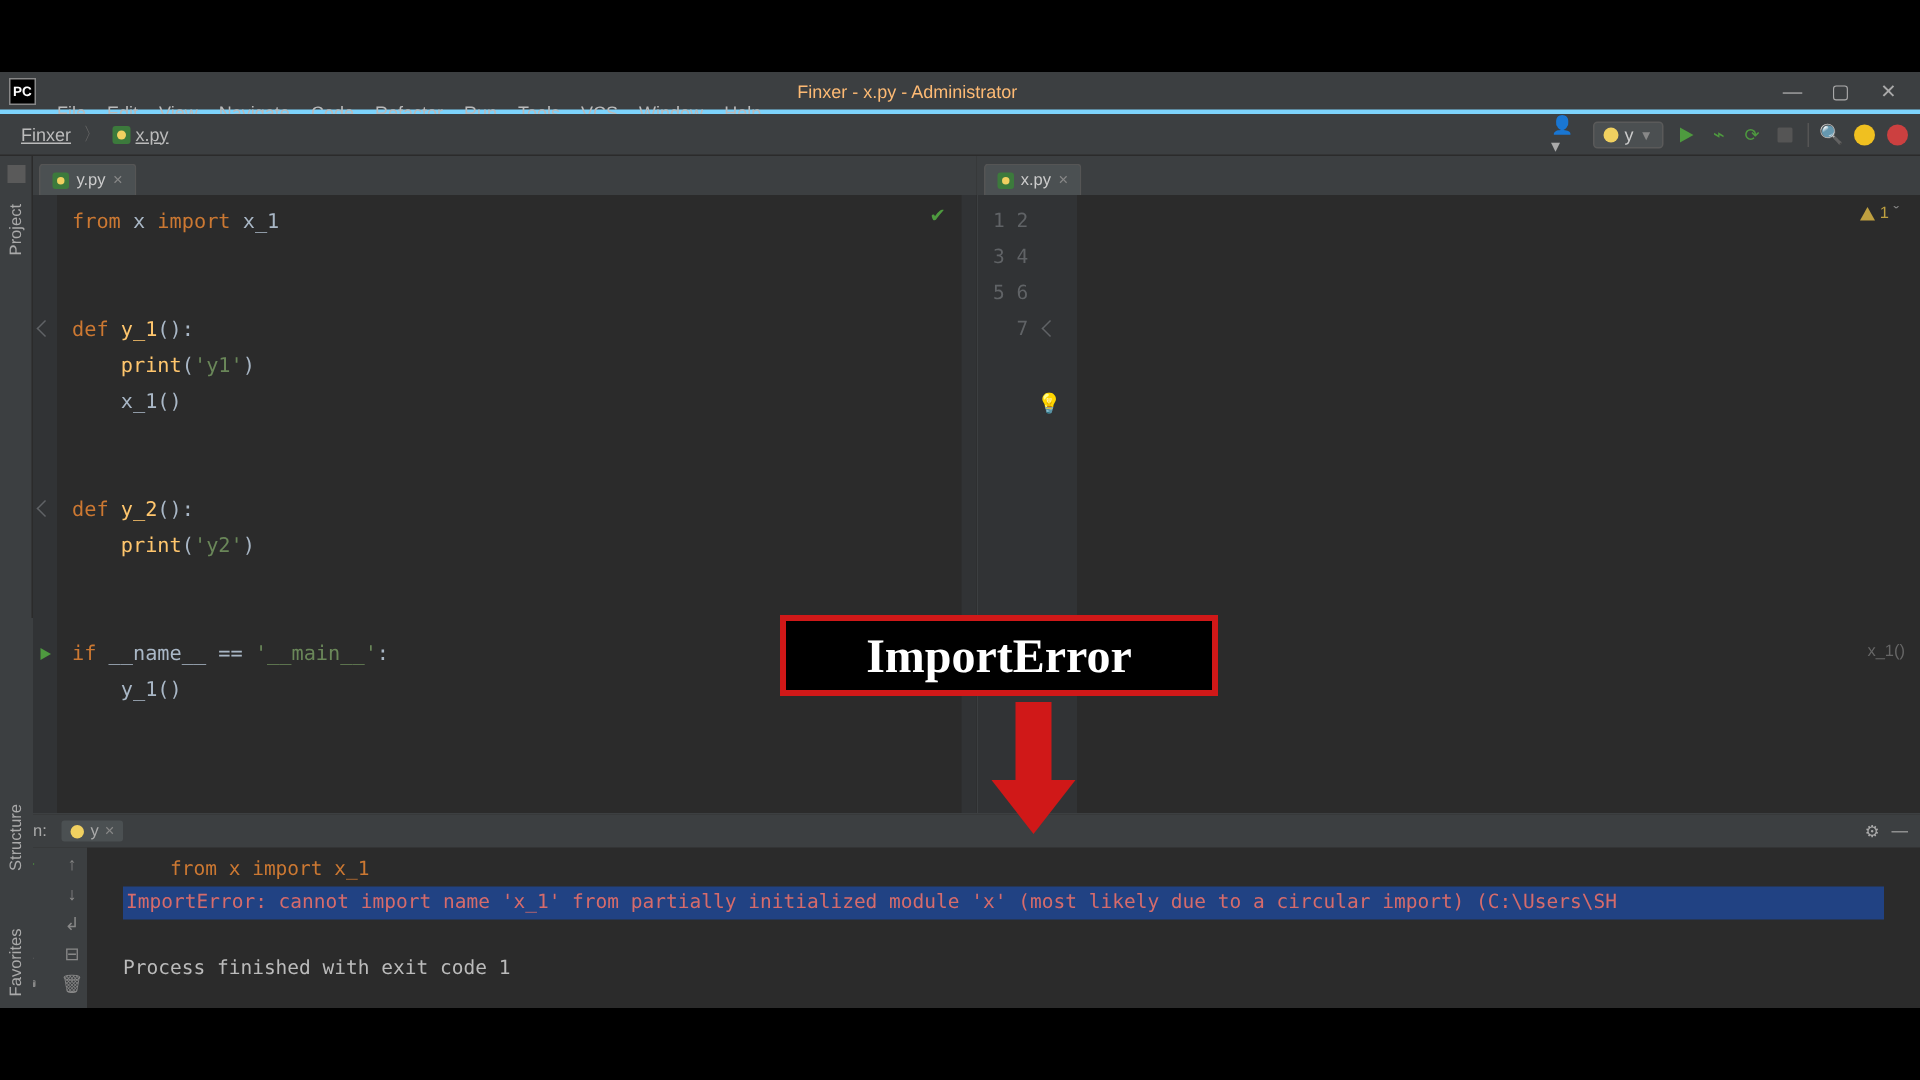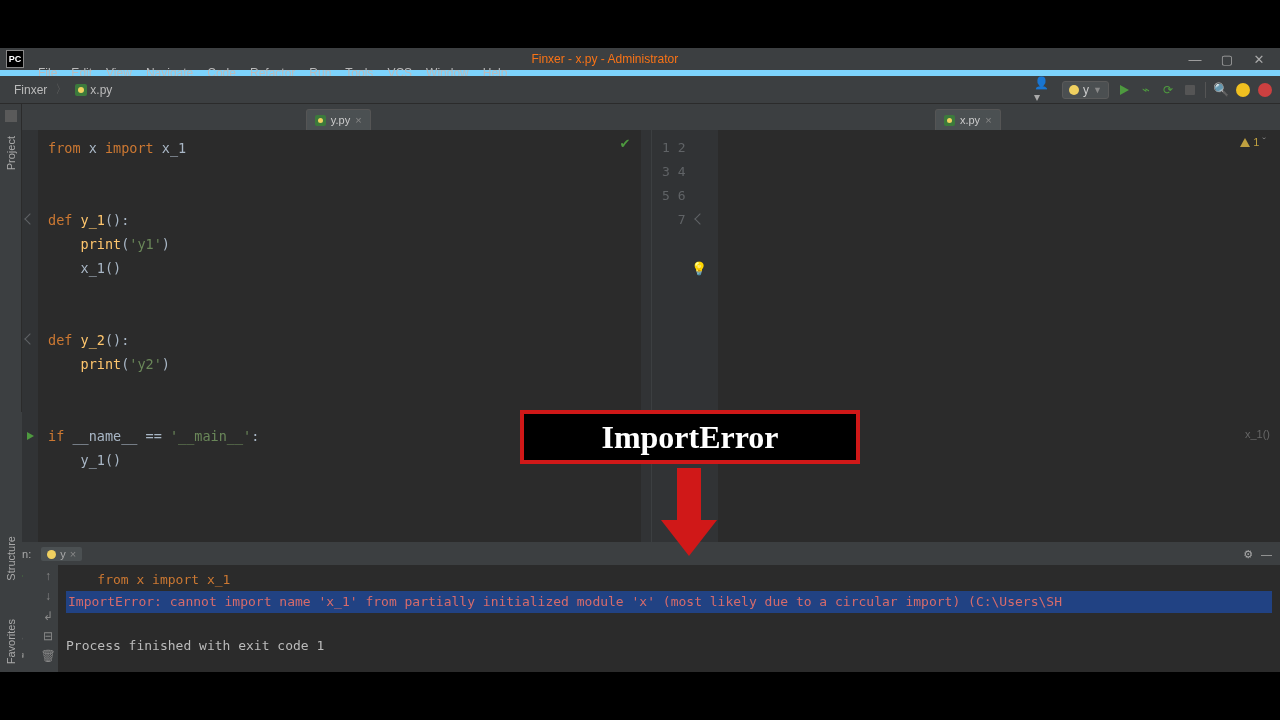--- a/index.html
+++ b/index.html
@@ -16,50 +16,50 @@
 .ide-window {
   position: absolute;
   left: 0; right: 0; top: 48px; bottom: 48px;
   background: #3c3f41;
   display: flex;
   flex-direction: column;
 }
 .titlebar {
   height: 28px;
   background: #3c3f41;
-  border-bottom: 6px solid #7dd3fc;
+  border-bottom: 3px solid #7dd3fc;
   display: flex;
   align-items: center;
   padding: 0 6px;
   color: #bbb;
 }
 .titlebar .pc-icon {
   width: 18px; height: 18px;
   background: #000; border: 1px solid #888;
   display: flex; align-items: center; justify-content: center;
   font-size: 9px; font-weight: bold; color: #fff;
   margin-right: 8px;
 }
 .menubar { display: flex; gap: 2px; }
 .menubar span { padding: 2px 6px; cursor: default; margin-top: 28px; }
 .menubar span u { text-decoration: underline; }
-.title-text { margin-left: 18px; color: #f97316; }
+.title-text { margin-left: 18px; color: #fdba74; }
 .win-controls { margin-left: auto; display: flex; gap: 18px; padding-right: 8px; }
 .win-controls span { width: 14px; text-align: center; color: #aaa; font-size: 13px; }
 
 .navbar {
   height: 28px;
   background: #3c3f41;
   border-bottom: 1px solid #2b2b2b;
   display: flex;
   align-items: center;
   padding: 0 8px;
   color: #bbb;
 }
-.navbar .crumb { padding: 2px 6px; }
+.navbar .crumb { padding: 2px 6px; text-decoration: underline; }
 .navbar .chev { color: #666; margin: 0 2px; }
 .navbar .file-icon { display:inline-block; width:12px; height:12px; background:#3c7a3c; border-radius:2px; margin-right:3px; vertical-align:-2px; position:relative; }
 .navbar .file-icon::after { content:""; position:absolute; width:6px;height:6px;background:#f0d060;border-radius:50%;left:3px;top:3px; }
 .navbar .right { margin-left: auto; display: flex; align-items: center; gap: 8px; }
 .person-icon { width:20px;height:20px;color:#aaa; display:flex;align-items:center;justify-content:center; }
 .run-config {
   background: #4b4f51; border: 1px solid #5a5a5a; border-radius: 3px;
   padding: 1px 6px; display: flex; align-items: center; gap: 4px;
   color: #ccc;
 }
@@ -77,21 +77,21 @@
 .main-area { flex: 1; display: flex; background: #2b2b2b; min-height: 0; }
 .side-rail {
   width: 22px; background: #3c3f41; border-right: 1px solid #2b2b2b;
   display: flex; flex-direction: column; align-items: center; padding-top: 6px; gap: 14px;
 }
 .side-rail .rot { writing-mode: vertical-rl; transform: rotate(180deg); color: #aaa; font-size: 11px; }
 .side-rail .ricon { width:12px;height:12px;background:#5a5a5a; }
 
 .editors { flex: 1; display: flex; min-width: 0; }
 .editor-pane { flex: 1; display: flex; flex-direction: column; min-width: 0; border-right: 1px solid #3c3f41; }
-.tabbar { height: 26px; background: #3c3f41; display: flex; align-items: flex-end; padding-left: 4px; justify-content: center; }
+.tabbar { height: 26px; background: #3c3f41; display: flex; align-items: flex-end; padding-left: 4px; }
 .tab {
   background: #4b5052; padding: 4px 8px; border-radius: 3px 3px 0 0;
   display: flex; align-items: center; gap: 5px; font-size: 11px; color: #ccc;
   border: 1px solid #555; border-bottom: none;
 }
 .tab .pyfi { width:11px;height:11px;background:#3c7a3c;border-radius:2px;position:relative; }
 .tab .pyfi::after { content:"";position:absolute;width:5px;height:5px;background:#f0d060;border-radius:50%;left:3px;top:3px; }
 .tab .close { color:#888; font-size:11px; }
 
 .code-wrap { flex:1; display:flex; background:#2b2b2b; position:relative; min-height:0; overflow:hidden; }
@@ -123,34 +123,34 @@
 .run-head { height:22px;background:#3c3f41;display:flex;align-items:center;padding:0 8px;color:#aaa;font-size:11px;gap:6px; }
 .run-head .rlbl { margin-right:4px; }
 .run-head .rtab { background:#4b5052;padding:1px 6px;border-radius:2px;display:flex;align-items:center;gap:4px; }
 .run-head .right { margin-left:auto;display:flex;gap:8px; }
 .run-body { flex:1; display:flex; }
 .run-gutter { width:38px;background:#3c3f41;display:flex;flex-direction:column;align-items:center;padding-top:4px;gap:6px; }
 .run-gutter .gi { width:14px;height:14px;color:#888;display:flex;align-items:center;justify-content:center;font-size:11px; }
 .gplay { width:0;height:0;border-left:8px solid #4e9a3f;border-top:5px solid transparent;border-bottom:5px solid transparent; }
 .console {
   flex:1; font-family:"Consolas","Menlo",monospace; font-size:13px; line-height:22px;
-  padding:4px 8px; color:#bbb; white-space:pre; overflow:hidden;
+  padding:4px 24px; color:#bbb; white-space:pre; overflow:hidden;
 }
 .console .tb { color:#cc7832; }
 .console .err { background:#214283; color:#d66b6b; display:inline-block; width:100%; padding:0 2px; }
 
 .side-rail-bottom {
   position:absolute; left:0; bottom:0; width:22px; height: 260px;
   background:#3c3f41; display:flex;flex-direction:column;align-items:center;justify-content:flex-end;gap:14px;padding-bottom:8px;
 }
 .side-rail-bottom .rot { writing-mode:vertical-rl; transform:rotate(180deg); color:#aaa; font-size:11px; }
 
 
 .overlay-box {
-  position:absolute; left:520px; top:410px; width:340px; height:54px;
+  position:absolute; left:520px; top:410px; width:292px; height:54px;
   background:#000; border:4px solid #d01818; display:flex;align-items:center;justify-content:center;
   font-family: Georgia, "Times New Roman", serif; font-weight:bold; font-size:32px; color:#fff;
 }
 .overlay-arrow {
   position:absolute; left:664px; top:468px; width:50px; height:92px;
 }
 .overlay-arrow .stem { position:absolute; left:13px; top:0; width:24px; height:56px; background:#d01818; }
 .overlay-arrow .head { position:absolute; left:-3px; top:52px; width:0;height:0;
   border-left:28px solid transparent;border-right:28px solid transparent;border-top:36px solid #d01818; }
 </style>

